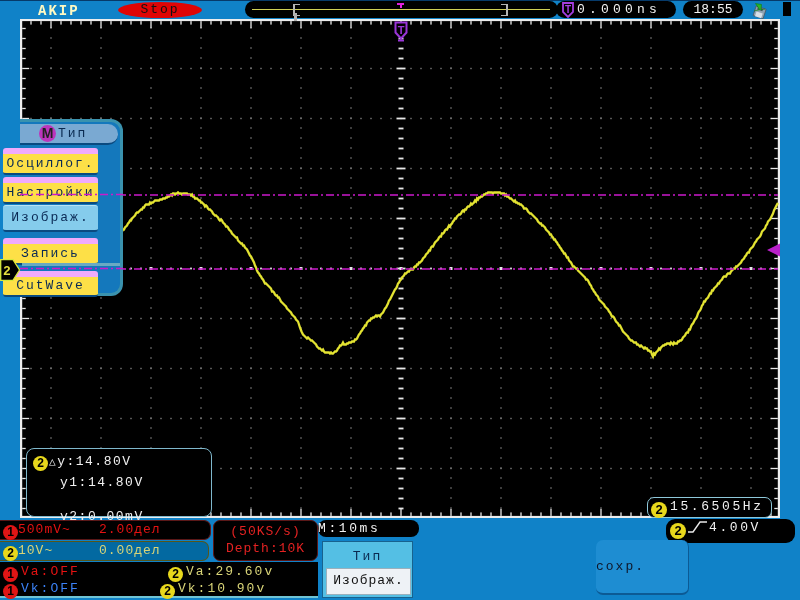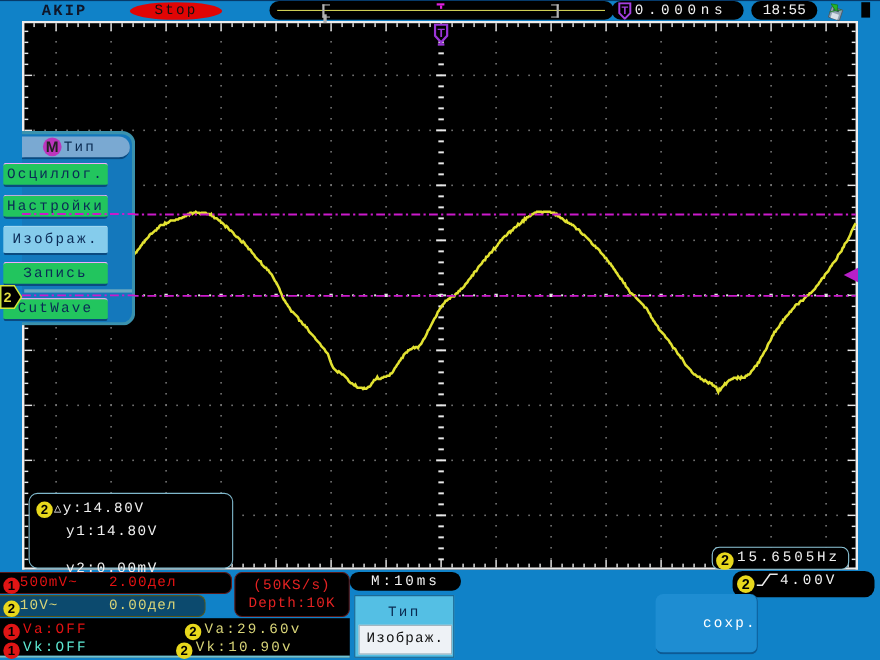--- a/index.html
+++ b/index.html
@@ -2,28 +2,28 @@
 <html><head><meta charset="utf-8"><style>
 html,body{margin:0;padding:0}
 body{width:800px;height:600px;position:relative;background:#1082c8;overflow:hidden;
  font-family:"Liberation Mono",monospace;-webkit-font-smoothing:none}
 .abs{position:absolute}
 .pill{position:absolute;background:#000;border-radius:9px;color:#f2f2f2;font-size:13px;line-height:17px;white-space:nowrap}
 .circ{display:inline-block;width:15px;height:15px;border-radius:50%;color:#000;
  font-size:12px;font-weight:bold;text-align:center;line-height:15px;vertical-align:-3px;font-family:"Liberation Sans",sans-serif}
 .cred{background:#e01515}
 .cyel{background:#e8d81c}
-.mbtn{position:absolute;left:3px;width:95px;background:#22c55e;border-top:1px solid #f0abfc;
+.mbtn{position:absolute;left:3px;width:95px;background:#fde047;border-top:6px solid #f0abfc;
  border-bottom:2px solid #0a4a80;border-radius:3px;color:#0a2a55;font-size:13px;
  letter-spacing:2px;text-align:center}
 </style></head>
 <body>
 
 <div class="abs" style="left:0;top:0;width:800px;height:18.5px;background:#1082c8;border-top:1px solid #063a6a"></div>
-<div class="abs" style="left:38px;top:2.5px;color:#0f172a;font-size:14px;font-weight:bold;letter-spacing:2px">AKIP</div>
+<div class="abs" style="left:38px;top:2.5px;color:#fef9c3;font-size:14px;font-weight:bold;letter-spacing:2px">AKIP</div>
 <div class="abs" style="left:118px;top:2px;width:84px;height:16px;background:#e00505;border-radius:50%;text-align:center;color:#111;font-size:13px;line-height:16px;letter-spacing:2px">Stop</div>
 <div class="abs" style="left:245px;top:1px;width:313px;height:17px;background:#000;border-radius:9px"></div>
 <div class="abs" style="left:252px;top:9px;width:298px;height:1px;background:#cfcf55"></div>
 <div class="abs" style="left:293px;top:4px;width:5px;height:10px;border-left:2px solid #b4b4b4;border-top:1px solid #b4b4b4;border-bottom:1px solid #b4b4b4"></div>
 <div class="abs" style="left:501px;top:4px;width:5px;height:10px;border-right:2px solid #b4b4b4;border-top:1px solid #b4b4b4;border-bottom:1px solid #b4b4b4"></div>
 <div class="abs" style="left:397px;top:3px;width:7px;height:2px;background:#e020e0"></div>
 <div class="abs" style="left:399.5px;top:5px;width:2px;height:3px;background:#e020e0"></div>
 <div class="pill" style="left:556px;top:1px;width:120px;height:17px">
   <svg width="14" height="16" style="position:absolute;left:5px;top:1px" viewBox="0 0 14 16">
    <path d="M2 1 h10 v9 l-5 5 l-5 -5 z" fill="none" stroke="#a43fe0" stroke-width="1.8"></path>
@@ -1757,39 +1757,39 @@
 
 <div class="abs" style="left:647px;top:497px;width:125px;height:21px;background:#000;border:1.5px solid #8ec8da;border-radius:7px;box-sizing:border-box;color:#f0f0f0;font-size:13px;line-height:17px">
  <span class="circ cyel" style="margin-left:3px;vertical-align:-4px;width:16px;height:16px;line-height:16px;font-size:13px">2</span><span style="margin-left:3px;letter-spacing:2.6px">15.6505Hz</span>
 </div>
 
 <div class="pill" style="left:666px;top:519px;width:129px;height:24px;line-height:18px;border-radius:9px">
  <span class="circ cyel" style="margin-left:4px;vertical-align:-4px;width:16px;height:16px;line-height:16px;font-size:13px">2</span><svg width="22" height="15" viewBox="0 0 22 15" style="vertical-align:-3px;margin-left:1px">
       <path d="M1 13 h5 l7 -10 h7" fill="none" stroke="#e8e8e8" stroke-width="1.4"></path>
     </svg><span style="letter-spacing:2.6px">4.00V</span></div>
 
-<div class="pill" style="left:318px;top:520px;width:101px;height:17px;line-height:17px;text-align:center;border-radius:8px;letter-spacing:2.6px">M:10ms</div>
+<div class="pill" style="left:318px;top:520px;width:101px;height:17px;line-height:17px;text-align:left;border-radius:8px;letter-spacing:2.6px">M:10ms</div>
 
 <div class="abs" style="left:0;top:520px;width:211px;height:20px;background:#000;border:1px solid #5a1818;border-left:none;border-radius:0 7px 7px 0;box-sizing:border-box;font-size:13px;color:#e41212;line-height:18px">
  <span class="circ cred" style="margin-left:3px">1</span><span style="letter-spacing:1px">500mV~</span><span style="position:absolute;left:99px;letter-spacing:1px">2.00дел</span>
 </div>
-<div class="abs" style="left:0;top:541px;width:187px;height:20px;background:#0c4a6e;border:1px solid #56561a;border-left:none;border-radius:0 7px 7px 0;box-sizing:border-box;font-size:13px;color:#d8d478;line-height:18px">
+<div class="abs" style="left:0;top:541px;width:209px;height:20px;background:#0369a1;border:1px solid #56561a;border-left:none;border-radius:0 7px 7px 0;box-sizing:border-box;font-size:13px;color:#d8d478;line-height:18px">
  <span class="circ cyel" style="margin-left:3px">2</span><span style="letter-spacing:1px">10V~</span><span style="position:absolute;left:99px;letter-spacing:1px">0.00дел</span>
 </div>
 
 <div class="abs" style="left:213px;top:520px;width:105px;height:41px;background:#000;border:1px solid #5a1818;border-radius:7px;box-sizing:border-box;color:#e42222;font-size:13px;text-align:center">
  <div style="margin-top:3px;letter-spacing:1px">(50KS/s)</div>
  <div style="margin-top:2px;letter-spacing:1px">Depth:10K</div>
 </div>
 
 <div class="abs" style="left:0;top:562px;width:318px;height:36px;background:#000;border-bottom:2px solid #70c4d4;box-sizing:border-box;font-size:13px">
  <div class="abs" style="left:3px;top:2px"><span class="circ cred">1</span><span style="color:#e41212;letter-spacing:2px;margin-left:3px">Va:OFF</span></div>
- <div class="abs" style="left:3px;top:19px"><span class="circ cred">1</span><span style="color:#5eead4;letter-spacing:2px;margin-left:3px">Vk:OFF</span></div>
+ <div class="abs" style="left:3px;top:19px"><span class="circ cred">1</span><span style="color:#3b82f6;letter-spacing:2px;margin-left:3px">Vk:OFF</span></div>
  <div class="abs" style="left:168px;top:2px"><span class="circ cyel">2</span><span style="color:#d8d478;letter-spacing:2px;margin-left:3px">Va:29.60v</span></div>
  <div class="abs" style="left:160px;top:19px"><span class="circ cyel">2</span><span style="color:#d8d478;letter-spacing:2px;margin-left:3px">Vk:10.90v</span></div>
 </div>
 
 <div class="abs" style="left:322px;top:541px;width:91px;height:57px;background:#54bfe4;border:1px solid #18628e;box-sizing:border-box">
  <div style="margin-top:7px;text-align:center;color:#0a2a50;font-size:13px;letter-spacing:2px">Тип</div>
  <div class="abs" style="left:3px;top:26px;width:83px;height:25px;background:#eef2f6;border:1px solid #9ab0bc;text-align:center;color:#111;font-size:13px;line-height:24px;letter-spacing:1px">Изображ.</div>
 </div>
 
-<div class="abs" style="left:596px;top:540px;width:92px;height:53px;background:#1e8dd2;border-radius:7px;border-bottom:2px solid #0c5a94;border-right:1px solid #0c5a94;text-align:right;color:#ffffff;font-size:13px;line-height:53px;letter-spacing:2px">сохр.</div>
+<div class="abs" style="left:596px;top:540px;width:92px;height:53px;background:#1e8dd2;border-radius:7px;border-bottom:2px solid #0c5a94;border-right:1px solid #0c5a94;text-align:left;color:#0f172a;font-size:13px;line-height:53px;letter-spacing:2px">сохр.</div>
 
 </body></html>

